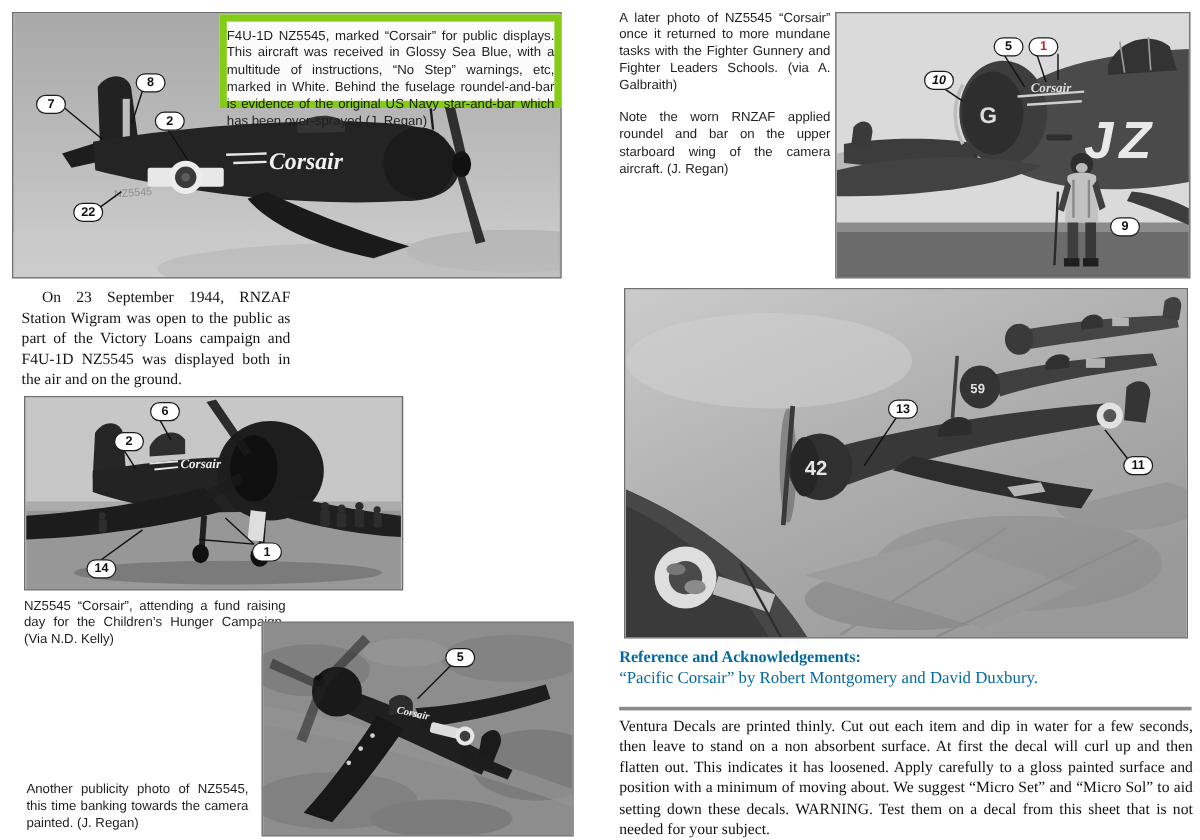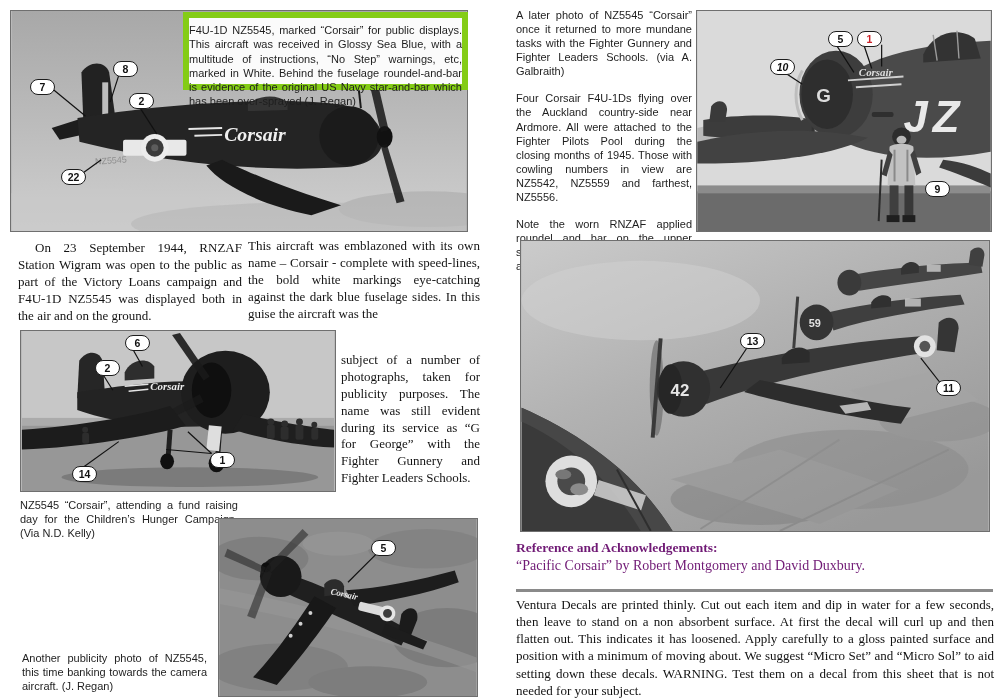--- a/index.html
+++ b/index.html
@@ -15,21 +15,21 @@
   .serif-text{position:absolute;font-size:13px;line-height:1.3;text-align:justify;color:#141414;}
   .indent{text-indent:17px;}
   .sans-caption{position:absolute;font-family:"Liberation Sans",sans-serif;font-size:11px;
                 line-height:1.27;text-align:justify;color:#1e1e1e;}
   .caption-box{position:absolute;background:#fbfbfb;border:6px solid #84cc16;
                font-family:"Liberation Sans",sans-serif;font-size:11px;line-height:1.3;
                text-align:justify;color:#1e1e1e;padding:5px 0;box-sizing:border-box;z-index:4;}
   .rightcol{position:absolute;left:516px;top:8px;width:176px;}
   .rightcol p{font-family:"Liberation Sans",sans-serif;font-size:11px;line-height:1.28;
               text-align:justify;color:#1e1e1e;margin:0 0 13px 0;}
-  .ref-block{position:absolute;left:516px;top:540px;width:477px;color:#701a75;}
+  .ref-block{position:absolute;left:516px;top:540px;width:477px;color:#0369a1;}
   .ref-heading{font-weight:bold;font-size:13.5px;margin:0 0 1px 0;}
   .ref-line{font-size:14px;line-height:1.25;margin:0;}
   .rule{position:absolute;left:516px;top:589px;width:477px;height:3px;background:#8a8a8a;}
   .nb-block{position:absolute;left:516px;top:596px;width:478px;color:#111;}
   .nb-heading{font-weight:bold;font-size:13.5px;margin:0 0 1px 0;}
   .nb-body{font-size:13px;line-height:1.32;text-align:justify;margin:0;}
 </style>
 </head>
 <body>
 
@@ -86,23 +86,21 @@
 
   <div class="caption-box" style="left:183px;top:12px;width:285px;height:78px;">F4U-1D NZ5545, marked “Corsair” for public displays. This aircraft was received in Glossy Sea Blue, with a multitude of instructions, “No Step” warnings, etc, marked in White. Behind the fuselage roundel-and-bar is evidence of the original US Navy star-and-bar which has been over-sprayed (J. Regan)</div>
 
   <div class="callout" style="left:30px;top:79px;">7</div>
   <div class="callout" style="left:113px;top:61px;">8</div>
   <div class="callout" style="left:129px;top:93px;">2</div>
   <div class="callout" style="left:61px;top:169px;">22</div>
 
   <div class="serif-text indent" style="left:18px;top:240px;width:224px;">On 23 September 1944, RNZAF Station Wigram was open to the public as part of the Victory Loans campaign and F4U-1D NZ5545 was displayed both in the air and on the ground.</div>
 
-  <div class="serif-text" style="left:248px;top:238px;width:232px;">This aircraft was emblazoned with its own name – Corsair - complete with speed-lines, the bold white markings eye-catching against the dark blue fuselage sides. In this guise the aircraft was the</div>
-
-  <div class="serif-text" style="left:341px;top:352px;width:139px;">subject of a number of photographs, taken for publicity purposes. The name was still evident during its service as “G for George” with the Fighter Gunnery and Fighter Leaders Schools.</div>
+
 
   <div class="photo" style="left:20px;top:330px;width:316px;height:162px;">
     <svg viewBox="0 0 316 162">
       <rect width="316" height="162" fill="#c7c7c7"></rect>
       <rect y="92" width="316" height="70" fill="#979797"></rect>
       <rect y="88" width="316" height="8" fill="#ababab"></rect>
       <ellipse cx="170" cy="148" rx="130" ry="10" fill="#000" opacity="0.18"></ellipse>
       <g>
         <path d="M58,30 C66,18 80,20 82,32 L84,64 L56,68 Z" fill="#262626"></path>
         <path d="M56,62 C100,56 150,48 192,52 L192,96 C140,100 90,92 56,80 Z" fill="#232323"></path>
@@ -189,25 +187,24 @@
       </g>
       <text x="112" y="76" font-family="Liberation Serif,serif" font-style="italic" font-weight="bold" font-size="9" fill="#e8e8e8" transform="rotate(12 112 76)">Corsair</text>
       <g stroke="#111" stroke-width="1.2">
         <line x1="158" y1="36" x2="130" y2="64"></line>
       </g>
     </svg>
   </div>
 
   <div class="callout" style="left:371px;top:540px;">5</div>
 
-  <div class="sans-caption" style="left:22px;top:652px;width:185px;">Another publicity photo of NZ5545, this time banking towards the camera aircraft. (J. Regan)</div>
+  <div class="sans-caption" style="left:22px;top:652px;width:185px;">Another publicity photo of NZ5545, this time banking towards the camera painted. (J. Regan)</div>
 
   <div class="rightcol">
     <p>A later photo of NZ5545 “Corsair” once it returned to more mundane tasks with the Fighter Gunnery and Fighter Leaders Schools. (via A. Galbraith)</p>
-    <p>Four Corsair F4U-1Ds flying over the Auckland country-side near Ardmore. All were attached to the Fighter Pilots Pool during the closing months of 1945. Those with cowling numbers in view are NZ5542, NZ5559 and farthest, NZ5556.</p>
     <p>Note the worn RNZAF applied roundel and bar on the upper starboard wing of the camera aircraft. (J. Regan)</p>
   </div>
 
   <div class="photo" style="left:696px;top:10px;width:296px;height:222px;">
     <svg viewBox="0 0 296 222">
       <rect width="296" height="222" fill="#dadada"></rect>
       <path d="M0,118 C30,110 60,112 90,116 L120,120 L120,135 L0,135 Z" fill="#b9b9b9"></path>
       <rect y="182" width="296" height="40" fill="#6b6b6b"></rect>
       <rect y="176" width="296" height="8" fill="#8c8c8c"></rect>
       <g>

